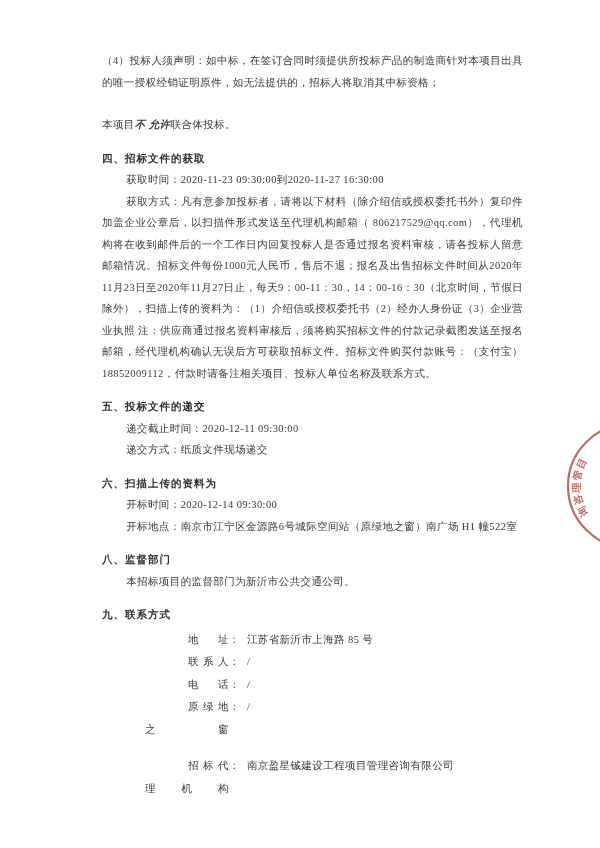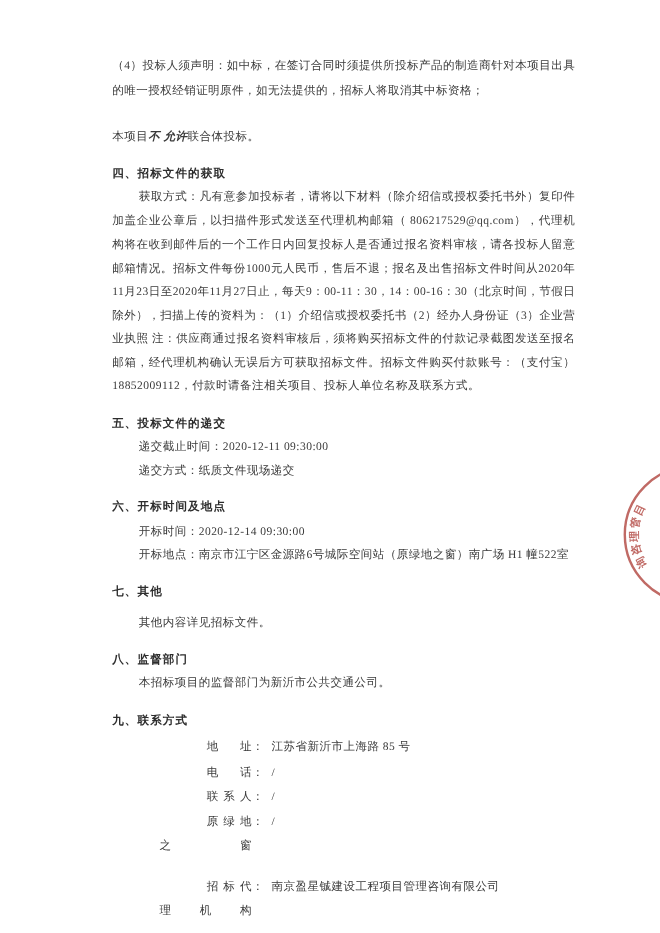--- a/index.html
+++ b/index.html
@@ -56,52 +56,49 @@
 <body>
 
 <div class="content">
 
   <p class="declaration">（4）投标人须声明：如中标，在签订合同时须提供所投标产品的制造商针对本项目出具的唯一授权经销证明原件，如无法提供的，招标人将取消其中标资格；</p>
 
   <p class="joint-bid"><span>本项目</span><span class="joint-emph">不 允许</span><span>联合体投标。</span></p>
 
   <div class="section">
     <p class="section-title">四、招标文件的获取</p>
+    <p class="para-indent">获取时间：2020-11-23 09:30:00到2020-11-27 16:30:00</p>
     <p class="para-indent">获取方式：凡有意参加投标者，请将以下材料（除介绍信或授权委托书外）复印件加盖企业公章后，以扫描件形式发送至代理机构邮箱（ 806217529@qq.com），代理机构将在收到邮件后的一个工作日内回复投标人是否通过报名资料审核，请各投标人留意邮箱情况。招标文件每份1000元人民币，售后不退；报名及出售招标文件时间从2020年11月23日至2020年11月27日止，每天9：00-11：30，14：00-16：30（北京时间，节假日除外），扫描上传的资料为：（1）介绍信或授权委托书（2）经办人身份证（3）企业营业执照 注：供应商通过报名资料审核后，须将购买招标文件的付款记录截图发送至报名邮箱，经代理机构确认无误后方可获取招标文件。招标文件购买付款账号：（支付宝）18852009112，付款时请备注相关项目、投标人单位名称及联系方式。</p>
   </div>
 
   <div class="section">
     <p class="section-title">五、投标文件的递交</p>
     <p class="para-indent">递交截止时间：2020-12-11 09:30:00</p>
     <p class="para-indent">递交方式：纸质文件现场递交</p>
   </div>
 
   <div class="section">
-    <p class="section-title">六、开标时间及地点</p>
+    <p class="section-title">六、扫描上传的资料为</p>
     <p class="para-indent">开标时间：2020-12-14 09:30:00</p>
     <p class="para-indent">开标地点：南京市江宁区金源路6号城际空间站（原绿地之窗）南广场 H1 幢522室</p>
   </div>
 
-  <div class="section">
-    <p class="section-title">七、其他</p>
-    <p class="para-indent gap-top">其他内容详见招标文件。</p>
-  </div>
 
   <div class="section">
     <p class="section-title">八、监督部门</p>
     <p class="para-indent">本招标项目的监督部门为新沂市公共交通公司。</p>
   </div>
 
   <div class="section">
     <p class="section-title">九、联系方式</p>
 
     <div class="contacts">
       <p class="crow"><span class="clabel">地址</span><span>：</span><span class="cvalue">江苏省新沂市上海路 85 号</span></p>
+      <p class="crow"><span class="clabel">联系人</span><span>：</span><span class="cvalue">/</span></p>
       <p class="crow"><span class="clabel">电话</span><span>：</span><span class="cvalue">/</span></p>
-      <p class="crow"><span class="clabel">联系人</span><span>：</span><span class="cvalue">/</span></p>
       <p class="crow"><span class="clabel">原绿地之窗</span><span>：</span><span class="cvalue">/</span></p>
     </div>
 
     <div class="agency-block">
       <p class="crow"><span class="clabel">招标代理机构</span><span>：</span><span class="cvalue">南京盈星铖建设工程项目管理咨询有限公司</span></p>
 
     </div>
   </div>
 
 </div>

